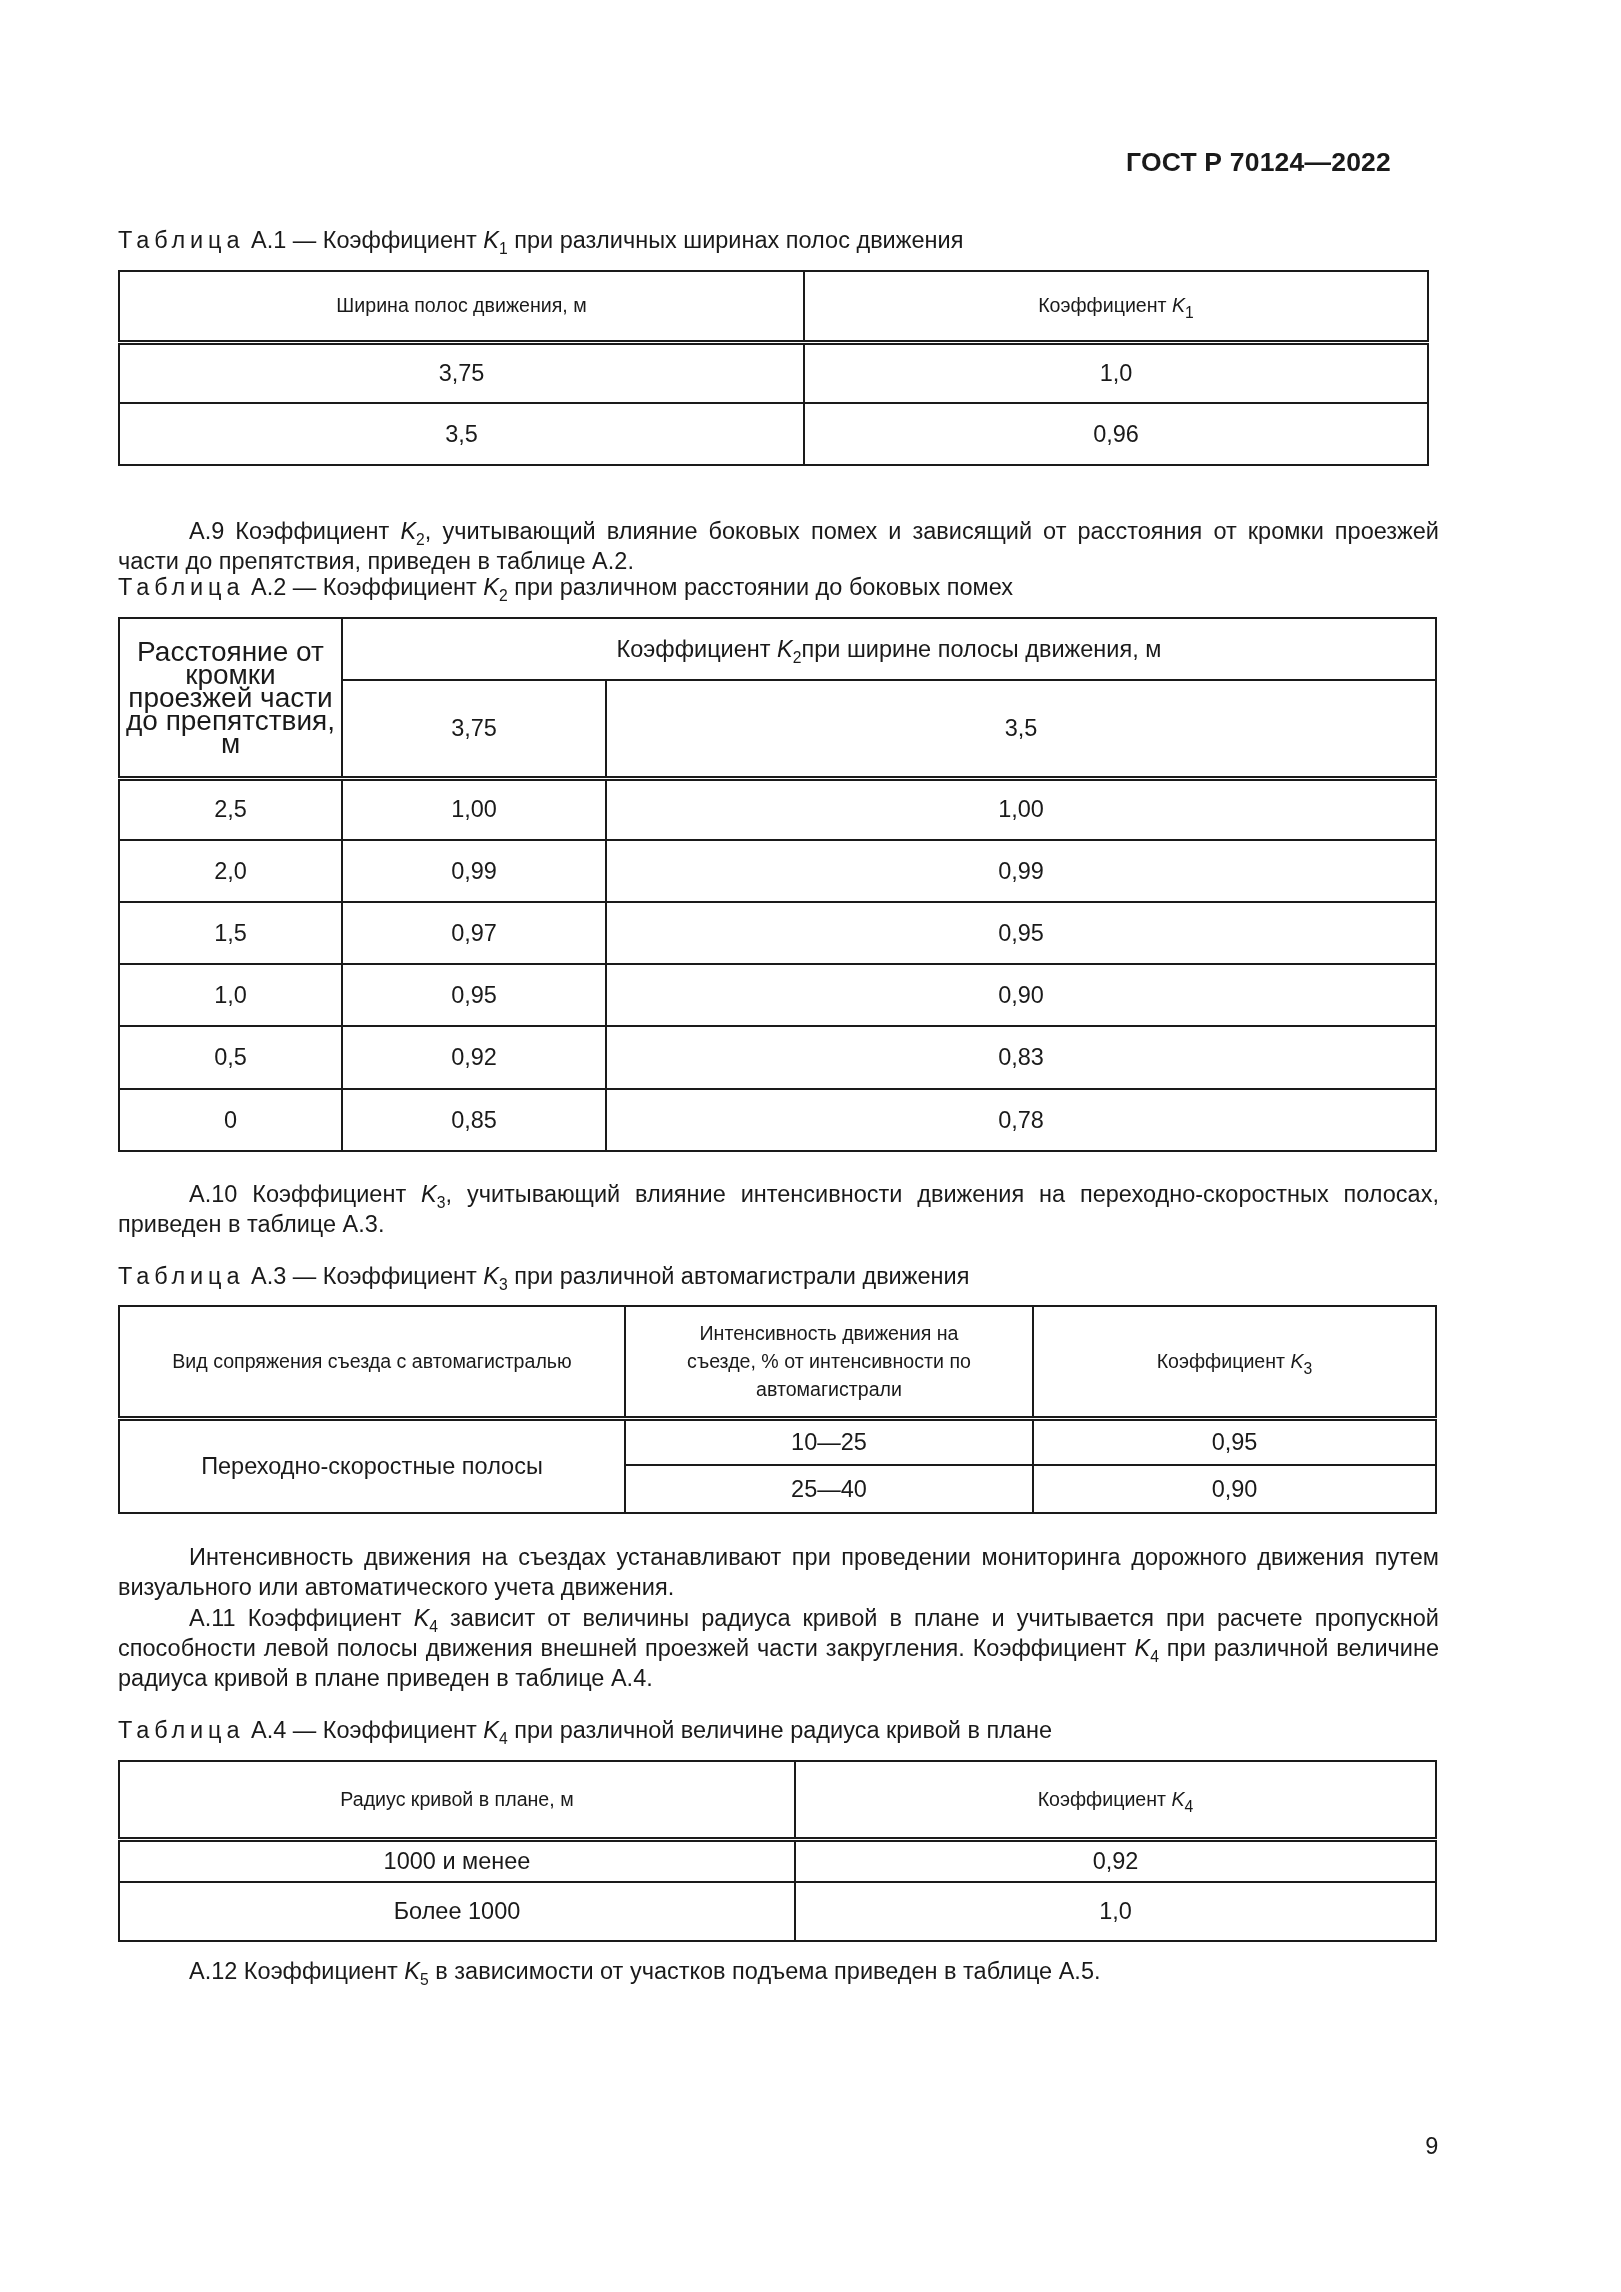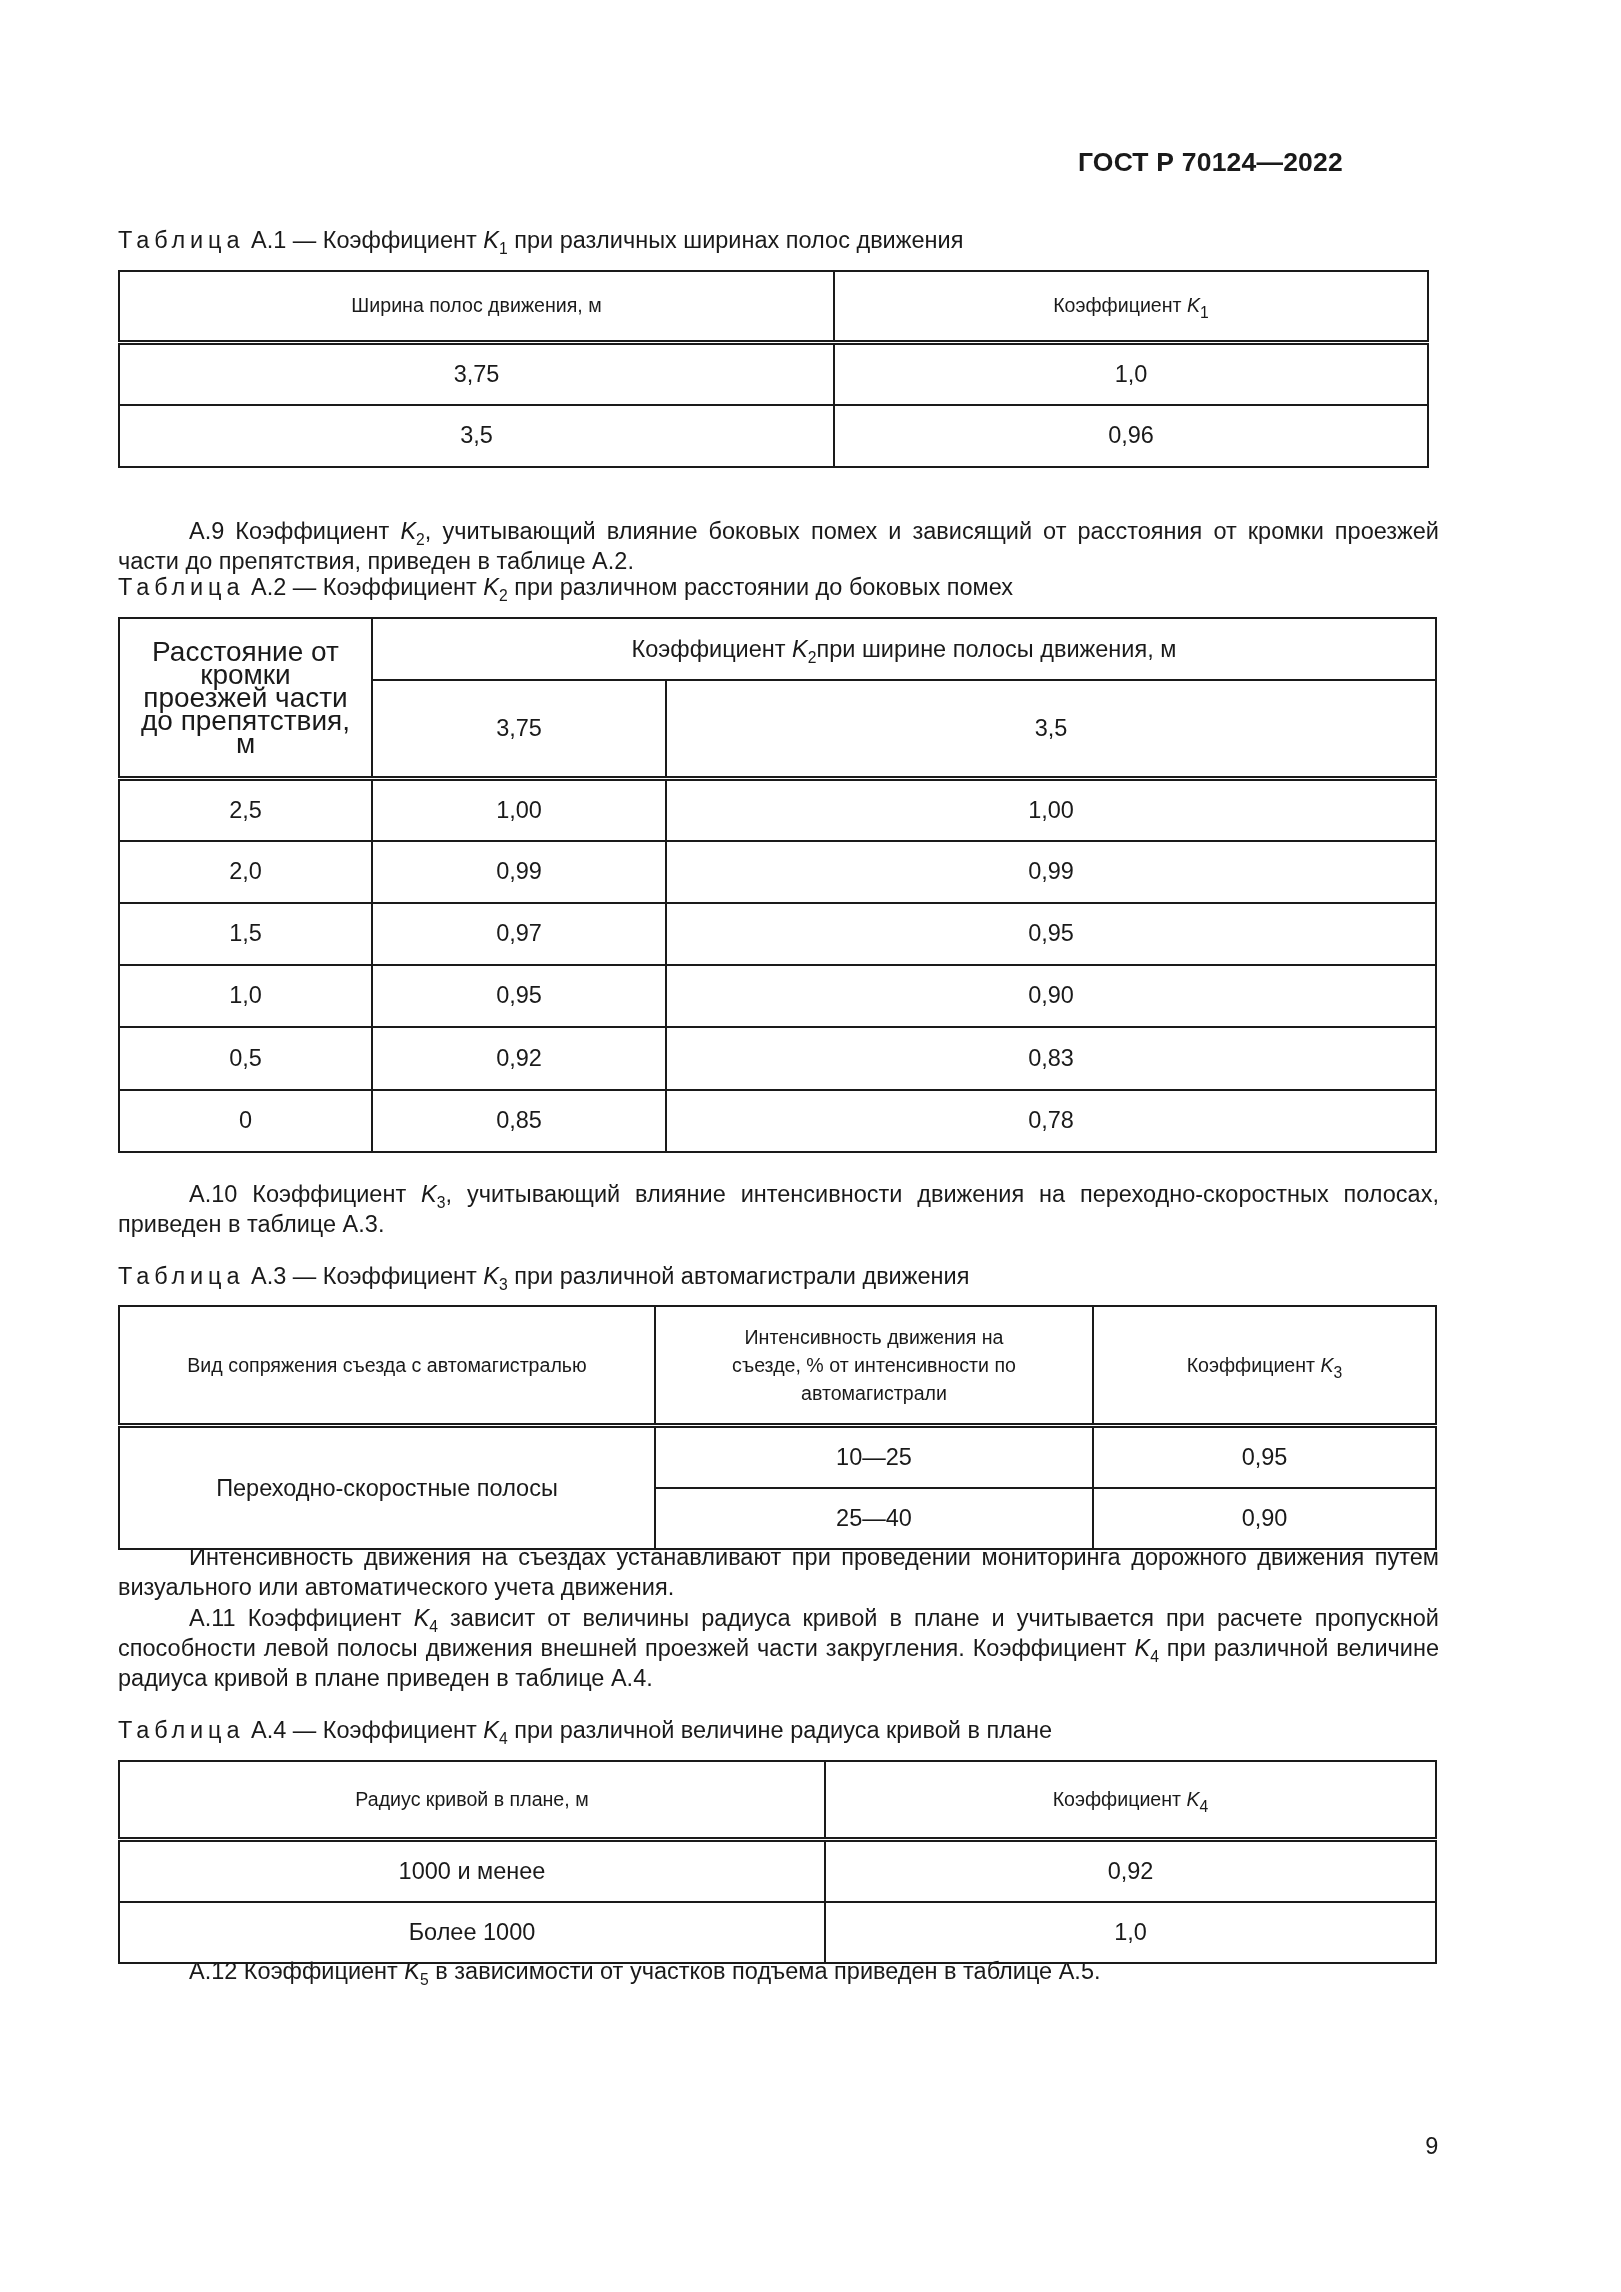--- a/index.html
+++ b/index.html
@@ -2,36 +2,36 @@
 <html><head>
   <meta charset="utf-8">
   <style>
     html, body { margin: 0; padding: 0; background: #ffffff; }
     body {
       width: 1621px; height: 2293px; position: relative; overflow: hidden;
       font-family: "Liberation Sans", sans-serif; color: #1a1a1a;
     }
     .abs { position: absolute; }
     .header-code {
-      left: 1078px; top: 147px; width: 361px; text-align: left;
+      left: 1078px; top: 147px; width: 361px; text-align: center;
       font-weight: bold; font-size: 26.5px; letter-spacing: 0.2px;
     }
     .caption { left: 118px; font-size: 23.5px; white-space: nowrap; }
     .caption .sp { letter-spacing: 4.9px; }
     .para {
       left: 118px; width: 1321px; font-size: 23.5px; line-height: 30px;
       text-align: justify;
     }
     .para .indent { display: inline-block; width: 71px; }
     sub { font-size: 15.7px; vertical-align: -5.9px; line-height: 0; }
     .k { font-style: italic; }
     table { border-collapse: collapse; position: absolute; }
     td {
       border: 2.5px solid #1a1a1a; text-align: center; vertical-align: middle;
-      padding: 16px; font-size: 23.5px;
+      padding: 1px; font-size: 23.5px;
     }
     td.hdr { font-size: 19.6px; }
     tr.dbl td { border-bottom: 5.9px double #1a1a1a; }
     .pagenum { left: 1411px; top: 2133px; width: 27.4px; text-align: right; font-size: 23.5px; }
   </style>
 </head>
 <body>
 
 <div class="abs header-code">ГОСТ Р 70124—2022</div>
 

